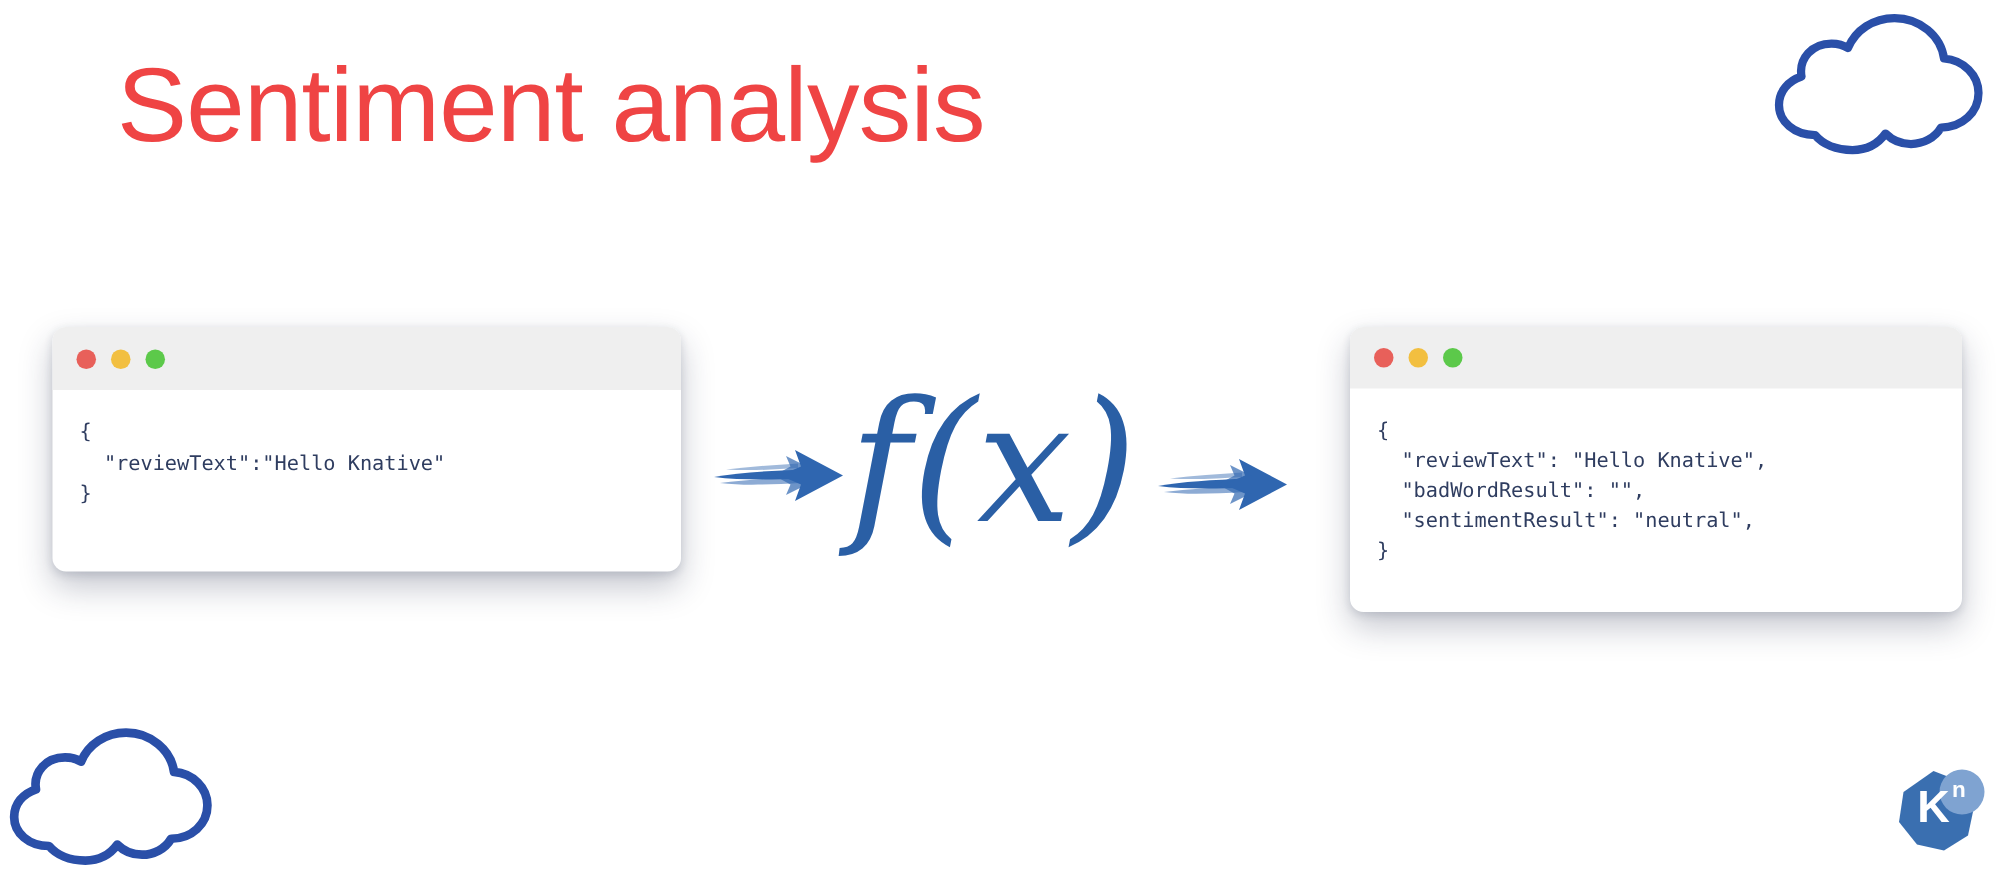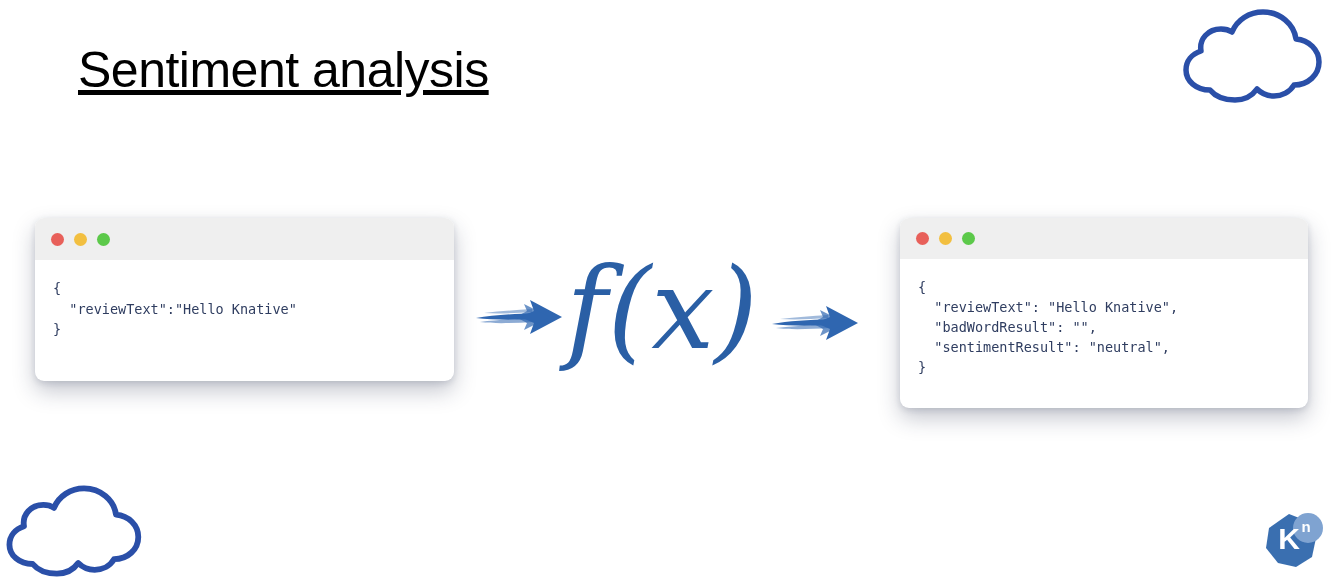--- a/index.html
+++ b/index.html
@@ -15,27 +15,26 @@
     font-family: "Liberation Sans", sans-serif;
     -webkit-font-smoothing: antialiased;
   }
 
   
   .slide-title {
     position: absolute;
     left: 78px;
     top: 28px;
     font-family: "Liberation Sans", sans-serif;
-    font-size: 50px;
+    font-size: 70px;
     line-height: 84px;
     font-weight: 400;
-    color: #000000;
+    color: #ef4444;
     letter-spacing: -0.5px;
     white-space: nowrap;
-    text-decoration: underline;
   }
 
   
   .cloud {
     position: absolute;
   }
   .cloud-top-right { left: 1168px; top: 8px; }
   .cloud-bottom-left { left: -8px; top: 483px; }
 
   

